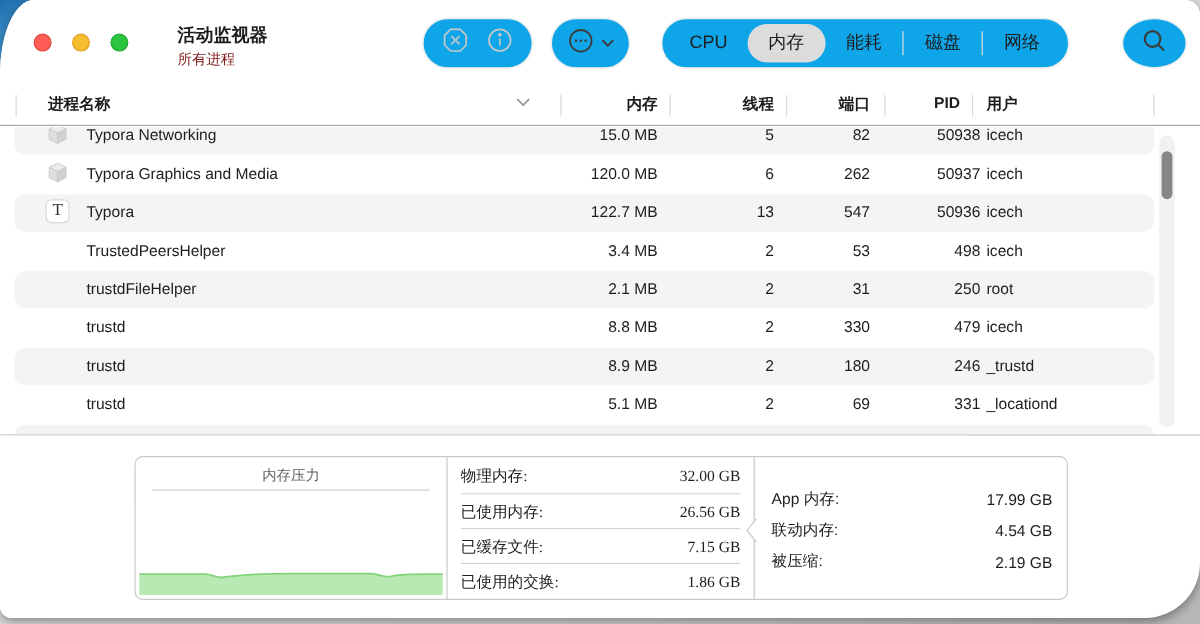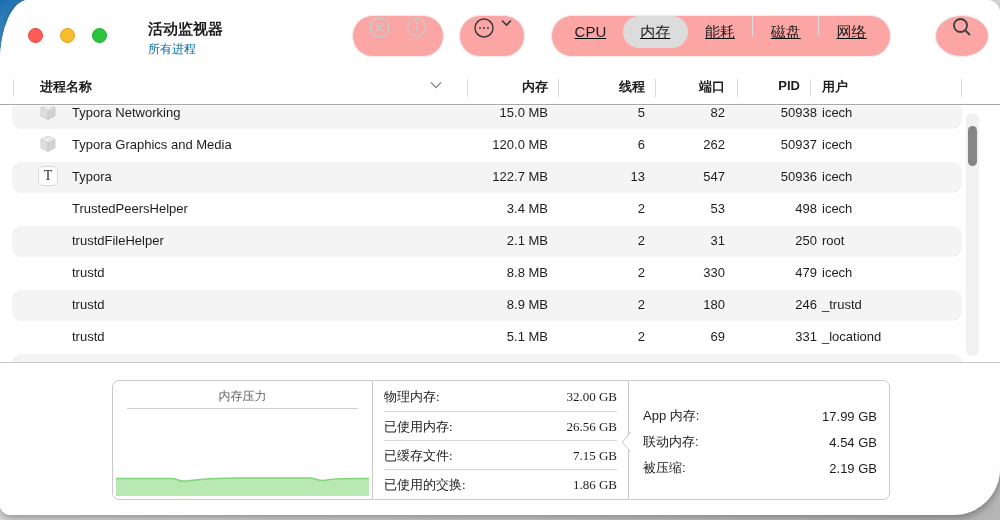--- a/index.html
+++ b/index.html
@@ -14,24 +14,24 @@
     border-bottom-right-radius:46px; border-bottom-left-radius:10px;
     box-shadow:0 3px 8px rgba(0,0,0,.35); overflow:hidden; }
 
   
   .toolbar { position:absolute; left:0; top:0; width:872px; height:70px; background:#fff; }
   .traffic { position:absolute; top:28px; width:15px; height:15px; border-radius:50%; }
   .tl-red    { left:28px; background:#ff5d55; border:0.5px solid #e0443e; }
   .tl-yellow { left:60px; background:#f6bd2f; border:0.5px solid #dfa023; }
   .tl-green  { left:92px; background:#2ac43e; border:0.5px solid #1eaa31; }
   .win-title { position:absolute; left:148px; top:20px; font-size:15px; font-weight:700; color:#1d1d1f; }
-  .win-subtitle { position:absolute; left:148px; top:41px; font-size:12px; color:#0369a1; }
-
-  .pill { position:absolute; top:15px; height:42px; background:#fca5a5; border:1px solid #ededed;
-    border-radius:21px; box-shadow:0 0 2px rgba(0,0,0,.06); display:flex; align-items:flex-start;text-decoration:underline; }
+  .win-subtitle { position:absolute; left:148px; top:41px; font-size:12px; color:#7f1d1d; }
+
+  .pill { position:absolute; top:15px; height:42px; background:#0ea5e9; border:1px solid #ededed;
+    border-radius:21px; box-shadow:0 0 2px rgba(0,0,0,.06); display:flex; align-items:center; }
   .pill-actions { left:352px; width:92px; justify-content:space-evenly; }
   .pill-more { left:459px; width:66px; justify-content:center; gap:5px; }
   .pill-tabs { left:551px; width:340px; padding:0 6px; }
   .pill-search { left:935px; width:54px; border-radius:50%; justify-content:center; }
 
   .seg { position:relative; flex:1; height:32px; line-height:32px; text-align:center;
     font-size:15px; color:#1d1d1f; border-radius:16px; cursor:default; white-space:nowrap; }
   .seg.selected { background:#dcdcdc; }
   .seg-sep { width:1px; height:20px; background:#dcdcdc; }
 

